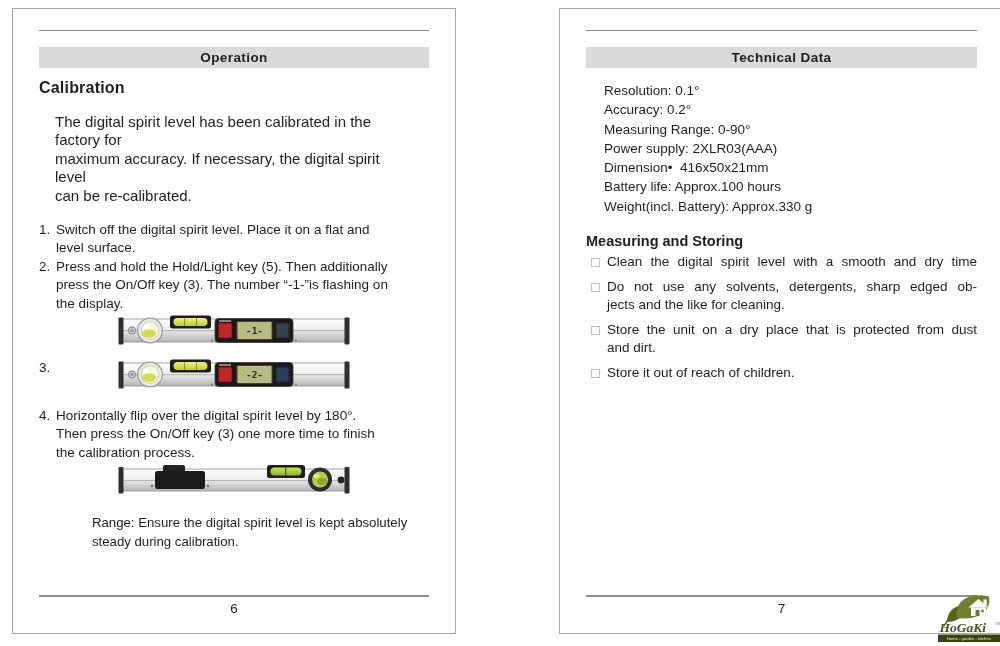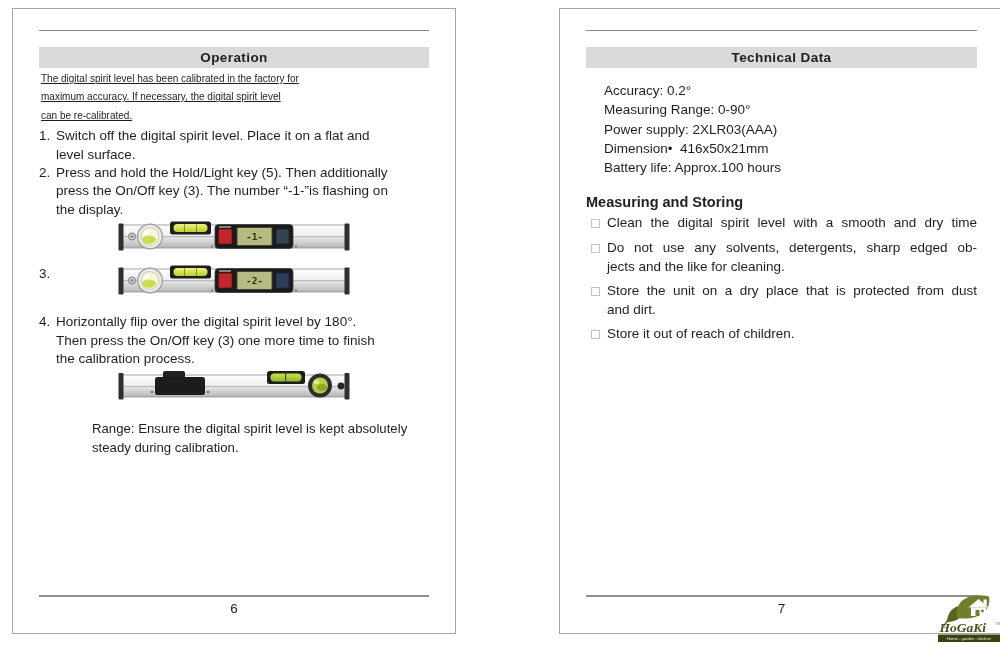--- a/index.html
+++ b/index.html
@@ -9,21 +9,21 @@
   .page{position:absolute;top:8px;height:626px;background:#fff;border:1px solid #a7a7a7;
     box-sizing:border-box;padding:0 26px;}
   .page-left{left:12px;width:444px;}
   .page-right{left:534px;width:445px;margin-left:25px;}
 
   .rule-top{margin-top:21px;border-top:1px solid #8a8a8a;}
   .hdrbar{margin-top:16px;height:21px;line-height:21px;background:#dadada;text-align:center;
     font-weight:bold;font-size:13.5px;letter-spacing:.4px;}
 
   .h-cal{margin:11px 0 3px 0;font-size:16px;font-weight:bold;letter-spacing:.2px;}
-  .body-text{margin:2px;font-size:10px;line-height:18.4px;text-decoration:underline;}
+  .body-text{margin:16px;font-size:15px;line-height:18.4px;}
   .pre{white-space:pre-line;}
 
   .step{position:relative;padding-left:17px;font-size:13.5px;line-height:18.4px;margin:0;}
   .step .n{position:absolute;left:0;top:0;}
 
   .fig{margin:2px 0 8px 0;text-align:center;}
   .fig-mid{margin-bottom:12px;}
   .fig-last{margin-bottom:0;}
 
   .note{margin:14px 0 0 53px;font-size:13.2px;line-height:18.4px;}
@@ -47,20 +47,21 @@
 <body>
 
 <div class="canvas">
 
   <section class="page page-left">
     <div class="rule-top"></div>
     <div class="hdrbar">
       <span>Operation</span>
     </div>
 
+    <h2 class="h-cal">Calibration</h2>
     <p class="body-text pre">The digital spirit level has been calibrated in the factory for
 maximum accuracy. If necessary, the digital spirit level
 can be re-calibrated.</p>
 
     <div class="step">
       <span class="n">1.</span>
       <span class="pre">Switch off the digital spirit level. Place it on a flat and
 level surface.</span>
     </div>
 
@@ -219,25 +220,27 @@
     </div>
   </section>
 
   <section class="page page-right">
     <div class="rule-top"></div>
     <div class="hdrbar">
       <span>Technical Data</span>
     </div>
 
     <div class="specs">
+      <div class="spec">Resolution: 0.1°</div>
       <div class="spec">Accuracy: 0.2°</div>
       <div class="spec">Measuring Range: 0-90°</div>
       <div class="spec">Power supply: 2XLR03(AAA)</div>
       <div class="spec">Dimension•&nbsp; 416x50x21mm</div>
       <div class="spec">Battery life: Approx.100 hours</div>
+      <div class="spec">Weight(incl. Battery): Approx.330 g</div>
     </div>
 
     <h3 class="h-clean">Measuring and Storing</h3>
 
     <div class="bullet">
       <span class="sq"></span>
       <div class="bt">
         <div class="bl just">Clean the digital spirit level with a smooth and dry time</div>
       </div>
     </div>

